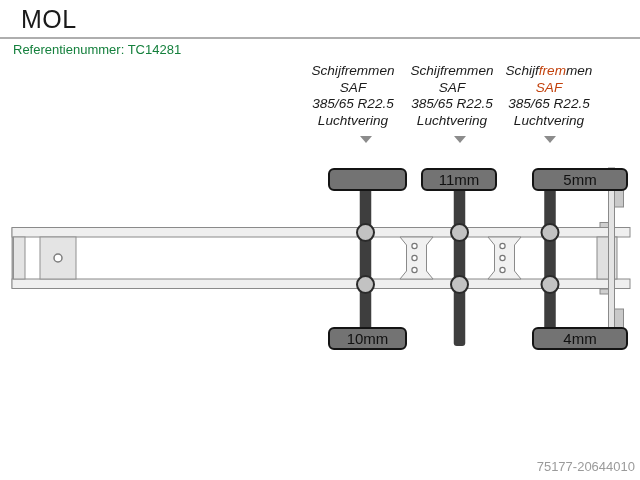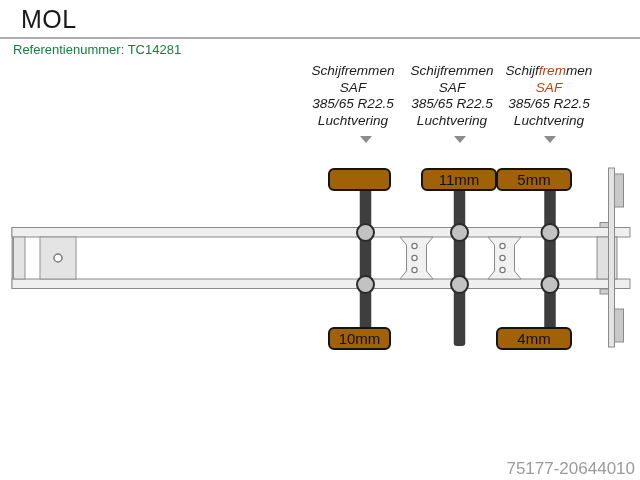--- a/index.html
+++ b/index.html
@@ -26,31 +26,31 @@
     border-top:7px solid #8c8c8c;
   }
   .p1{left:360px;}
   .p2{left:454px;}
   .p3{left:544px;}
 
   svg.diagram{position:absolute;left:0;top:0;}
 
   .tire{
     position:absolute;box-sizing:border-box;height:23px;
-    border:2px solid #141414;border-radius:6px;background:#a16207;
+    border:2px solid #141414;border-radius:6px;background:#737373;
     display:flex;align-items:center;justify-content:center;
     font-size:15px;color:#111;
   }
   .t-top{top:168px;}
   .t-bot{top:327px;}
-  .a1{left:328px;width:63px;}
+  .a1{left:328px;width:79px;}
   .a2{left:421px;width:76px;}
-  .a3{left:496px;width:76px;text-align:right;}
+  .a3{left:532px;width:96px;text-align:right;}
 
-  .footer{position:absolute;right:5px;top:459px;font-size:17px;color:#9b9b9b;}
+  .footer{position:absolute;right:5px;top:459px;font-size:13px;color:#9b9b9b;}
 </style>
 </head>
 <body>
 
 <div class="page">
 
   <div class="title">MOL</div>
   <div class="rule"></div>
   <div class="ref">Referentienummer: TC14281</div>
 

